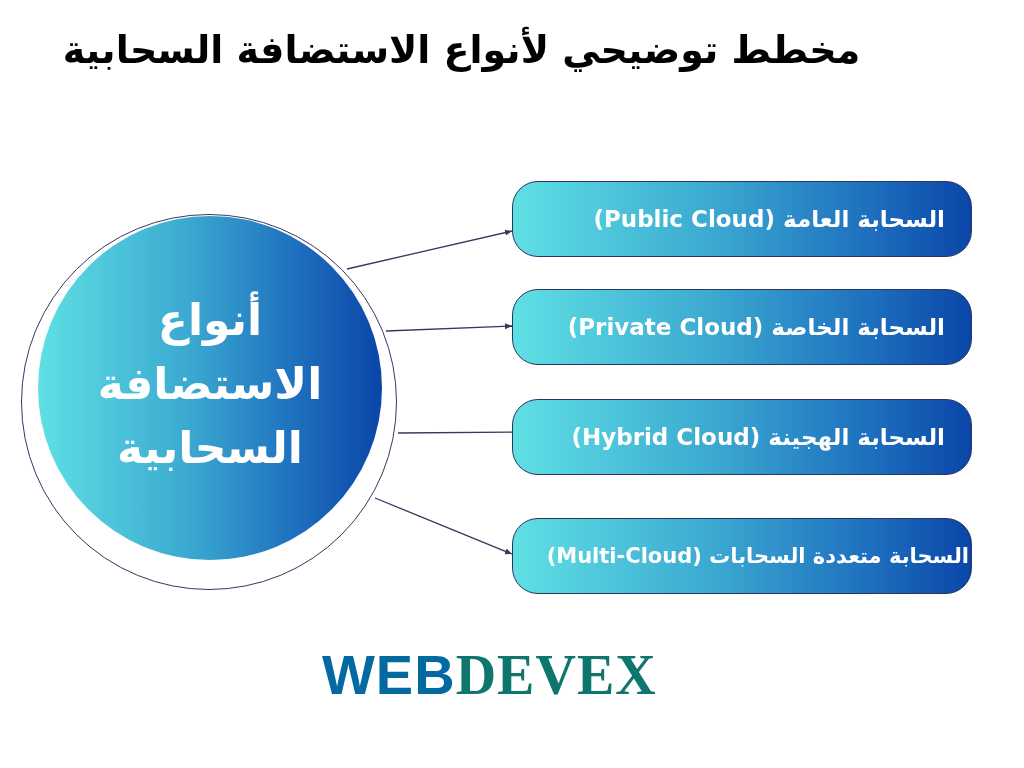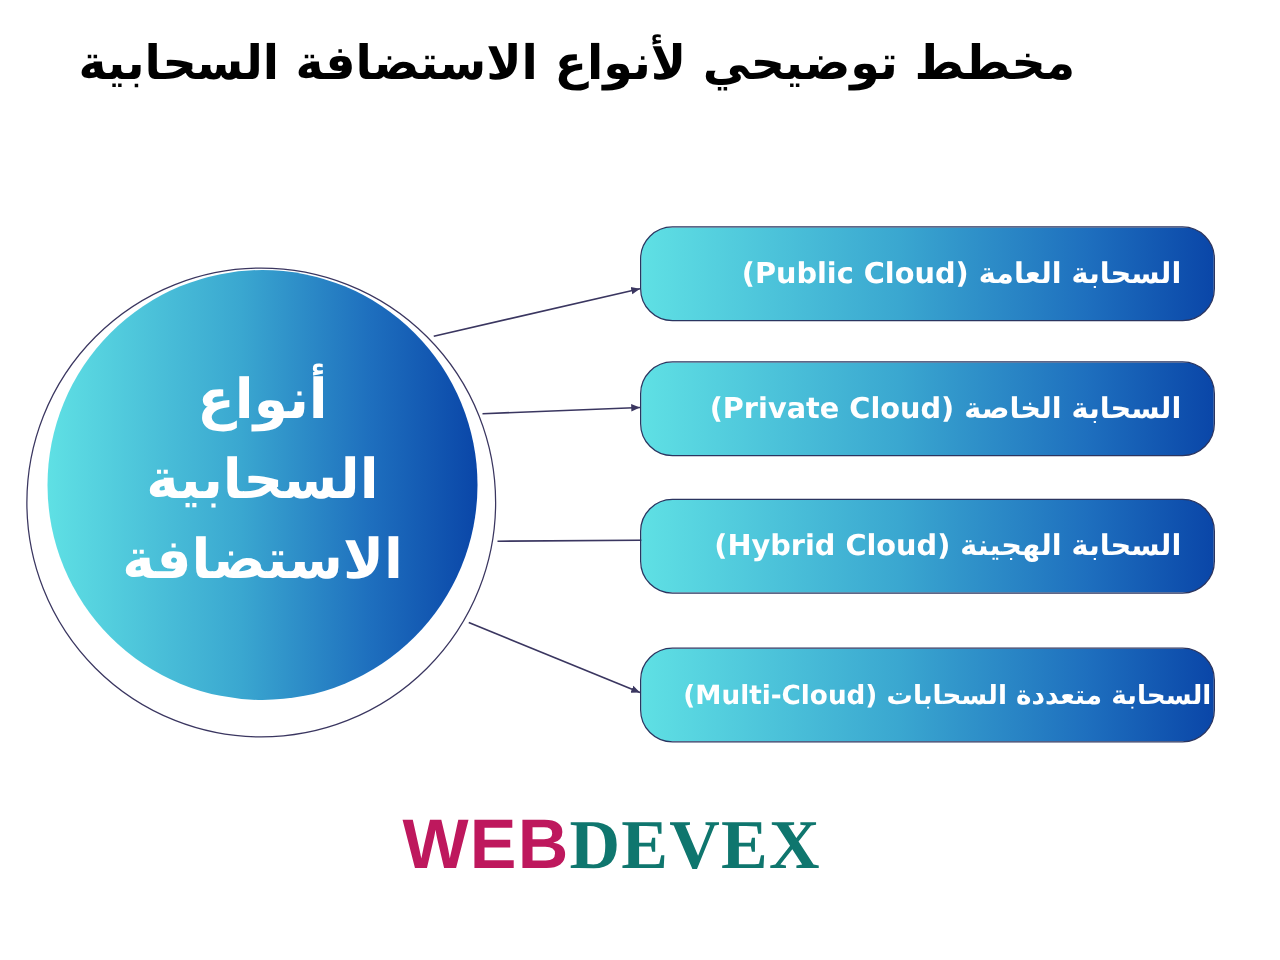--- a/index.html
+++ b/index.html
@@ -95,21 +95,21 @@
     .logo {
       position: absolute;
       left: 322px;
       top: 640px;
       font-family: "Liberation Sans", sans-serif;
       font-weight: bold;
       font-size: 56px;
       letter-spacing: 1px;
       line-height: 70px;
     }
-    .logo-web { color: #be185d; }
+    .logo-web { color: #0369a1; }
     .logo-devex { color: #0f766e; font-family: Liberation Serif, serif; }
   </style>
 </head>
 <body>
 
 <div class="title">مخطط توضيحي لأنواع الاستضافة السحابية</div>
 
 <svg class="connectors" viewBox="0 0 1024 768">
   <defs>
     <marker id="arrowhead" markerWidth="8" markerHeight="8" refX="7" refY="4" orient="auto" markerUnits="userSpaceOnUse">
@@ -119,22 +119,22 @@
   <line x1="347" y1="269" x2="512" y2="231" stroke="#3a3660" stroke-width="1.3" marker-end="url(#arrowhead)"></line>
   <line x1="386" y1="331" x2="512" y2="326" stroke="#3a3660" stroke-width="1.3" marker-end="url(#arrowhead)"></line>
   <line x1="398" y1="433" x2="538" y2="432" stroke="#3a3660" stroke-width="1.3" marker-end="url(#arrowhead)"></line>
   <line x1="375" y1="498" x2="512" y2="554" stroke="#3a3660" stroke-width="1.3" marker-end="url(#arrowhead)"></line>
 </svg>
 
 <div class="hub-ring"></div>
 <div class="hub">
   <div class="hub-text">
     <div>أنواع</div>
+    <div>الاستضافة</div>
     <div>السحابية</div>
-    <div>الاستضافة</div>
   </div>
 </div>
 
 <div class="box" style="top:181px;">
   <span class="box-label">السحابة العامة (Public Cloud)</span>
 </div>
 <div class="box" style="top:289px;padding-left:40px;">
   <span class="box-label">السحابة الخاصة (Private Cloud)</span>
 </div>
 <div class="box" style="top:399px;padding-left:45px;">

